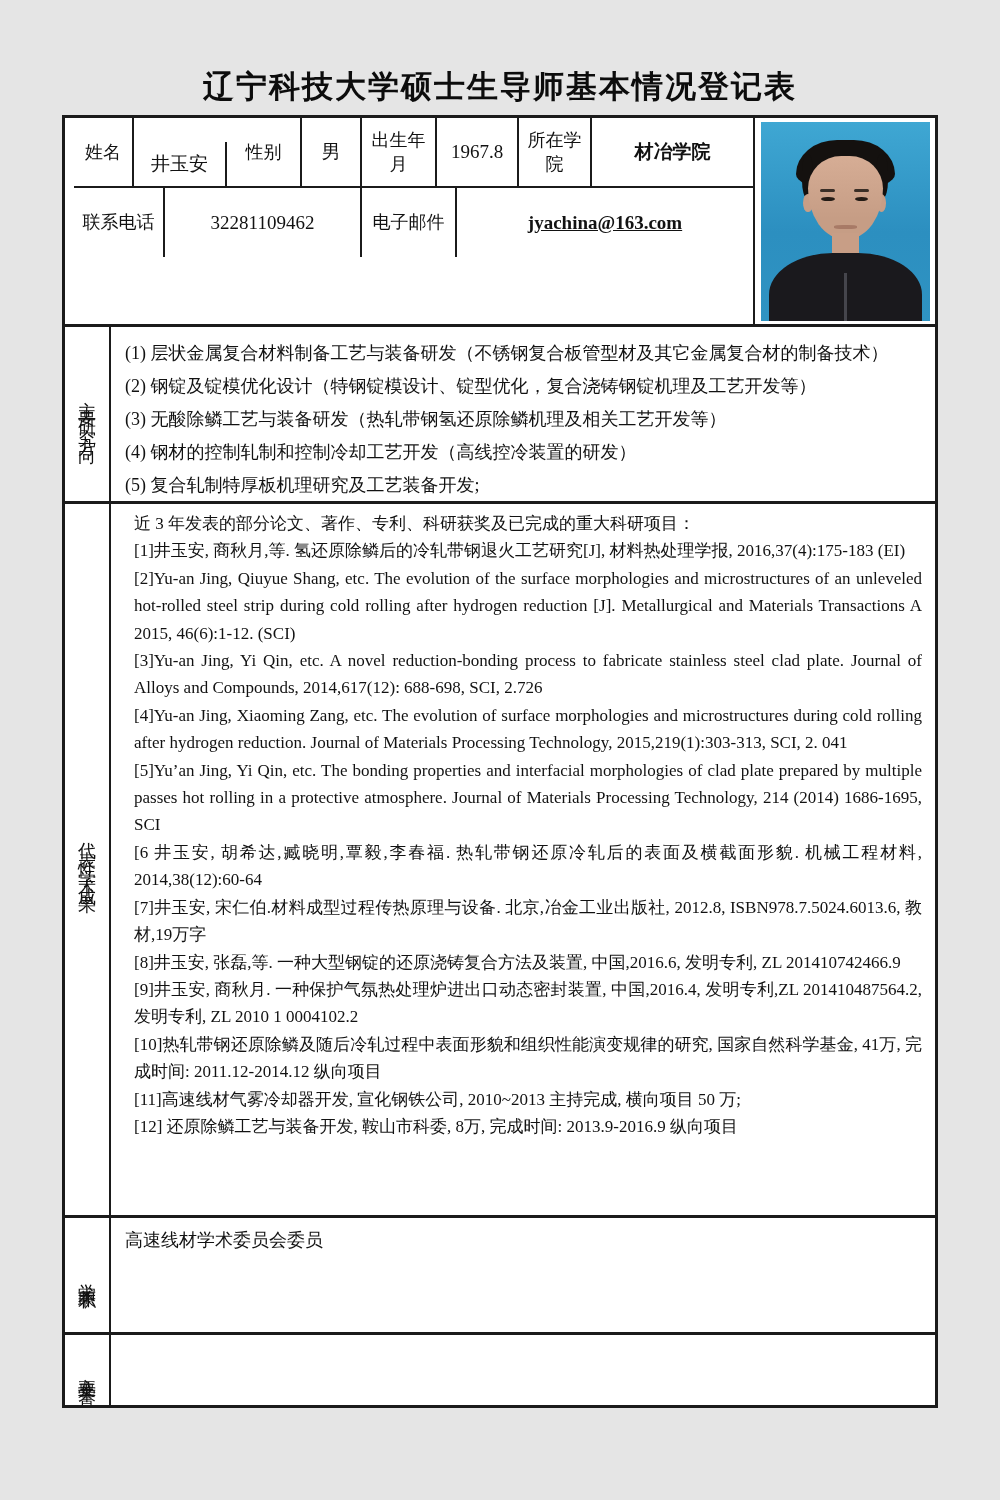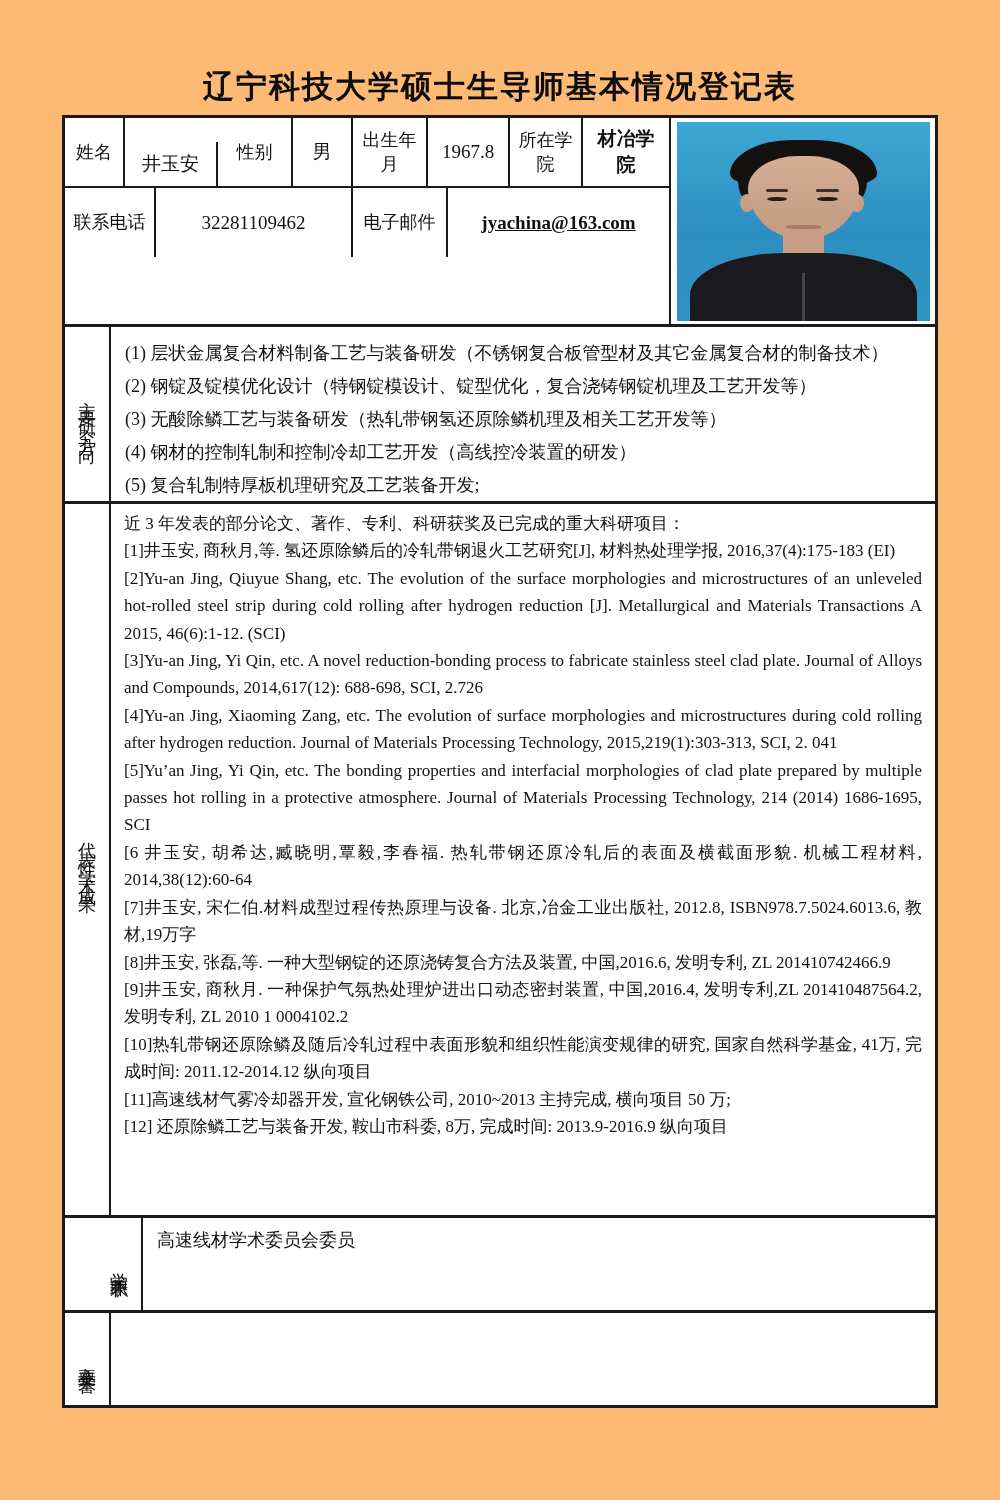--- a/index.html
+++ b/index.html
@@ -1,35 +1,35 @@
 <!DOCTYPE html>
 <html><head>
 <meta charset="utf-8">
 <style>
   * { margin:0; padding:0; box-sizing:border-box; }
   html,body { background:#ffffff; }
   #page {
     position:relative; width:1000px; height:1500px; margin:0 auto;
-    background:#fdba74; color:#121212;
+    background:#e5e5e5; color:#121212;
     font-family:"Liberation Serif","DejaVu Serif",serif;
     overflow:hidden;
   }
   .title {
     position:absolute; top:66px; left:0; right:0;
     text-align:center; font-size:31px; font-weight:bold; letter-spacing:2px;
     color:#0c0c0c;
   }
   .table {
     position:absolute; left:62px; top:115px; width:876px; height:1293px;
     border:3px solid #1b1b1b; background:#fff;
     display:flex; flex-direction:column;
   }
   
   .top-section { display:flex; height:209px; border-bottom:3px solid #1b1b1b; }
-  .top-left { width:606px; border-right:2px solid #1b1b1b; display:flex; flex-direction:column; }
+  .top-left { width:690px; border-right:2px solid #1b1b1b; display:flex; flex-direction:column;padding-left:9px; }
   .row { display:flex; }
   .r1 { height:70px; border-bottom:2px solid #1b1b1b; }
   .r2 { height:70px; border-bottom:2px solid #1b1b1b; }
   .r3 { height:69px; }
   .cell {
     border-right:2px solid #1b1b1b;
     display:flex; align-items:center; justify-content:center;
     text-align:center; font-size:18px; line-height:1.35; padding:2px 6px;
   }
   .cell.last { border-right:none;font-weight:bold; }
@@ -81,37 +81,37 @@
   .ph-torso {
     position:absolute; bottom:-1%; left:5%; width:90%; height:35%;
     background:#1a191d; border-radius:42% 42% 0 0 / 60% 60% 0 0;
   }
   .ph-zip { position:absolute; bottom:0; left:49.4%; width:1.2%; height:24%; background:#45454c; }
   
   .band { display:flex; border-bottom:3px solid #1b1b1b; }
   .band.lastband { border-bottom:none; flex:1; }
   .research-band { height:177px; }
   .ach-band { height:714px; }
-  .pos-band { height:95px;padding-left:32px; }
+  .pos-band { height:117px; }
   .vcell {
     width:46px; border-right:2px solid #1b1b1b;
     display:flex; align-items:center; justify-content:center;
   }
   .vlabel {
     writing-mode:vertical-lr; text-orientation:upright;
     font-size:18px; color:#111;
   }
   .v6 { letter-spacing:9px; }  
   .v7 { letter-spacing:9px; }  
   .v4 { letter-spacing:3px; }  
   .content { flex:1; overflow:hidden; }
   .research-content { padding:10px 14px 6px 14px; }
   .rline { font-size:18px; line-height:33px; white-space:nowrap; }
   .ach-content { padding:6px 13px 0 13px; }
-  .aline { font-size:17px; line-height:27.4px; text-align:justify; }
+  .aline { font-size:17px; line-height:27.4px; text-align:justify;margin-left:10px; }
   .pos-content { padding:10px 14px; font-size:18px; }
 </style>
 </head>
 <body>
 
 <div id="page">
 
   <div class="title">辽宁科技大学硕士生导师基本情况登记表</div>
 
   <div class="table">

